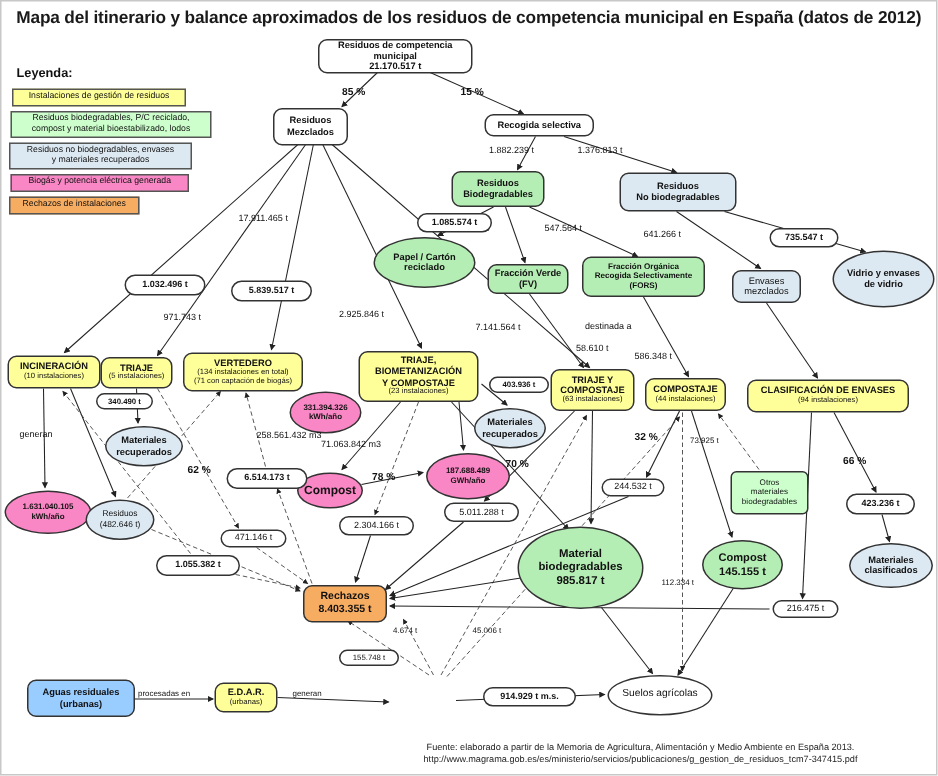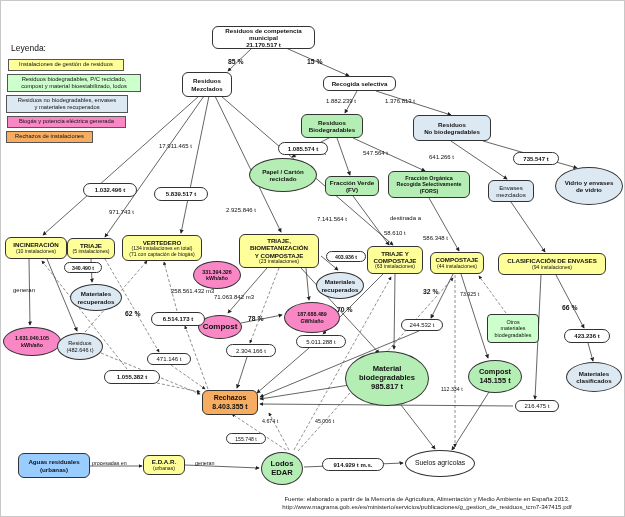--- a/index.html
+++ b/index.html
@@ -18,31 +18,32 @@
   .orange{background:#f6ac61}
   .blue{background:#99ccff}
   .norm{font-weight:normal}
   .pill{position:absolute;border:1px solid #333;border-radius:8px;background:#fff;font-size:6px;font-weight:bold;text-align:center;white-space:nowrap;z-index:3;display:flex;align-items:center;justify-content:center;color:#111}
   .pill.n{font-weight:normal}
   .pill.sm{font-size:5.2px}
   .lbl{position:absolute;font-size:6px;white-space:nowrap;z-index:2;color:#111}
   .pct{font-weight:bold;font-size:6.8px}
   .small{font-size:5.3px}
   .leg{position:absolute;border:1px solid #555;font-size:5.8px;text-align:center;display:flex;flex-direction:column;justify-content:center;line-height:1.25;z-index:2;color:#111}
-  .leghead{position:absolute;font-weight:normal;font-size:8.5px;z-index:2;color:#111}
+  .leghead{position:absolute;font-weight:bold;font-size:8.5px;z-index:2;color:#111}
   .footer{position:absolute;font-size:6.1px;color:#222;text-align:center;line-height:1.35;z-index:2}
   #edges{position:absolute;left:0;top:0;z-index:1}
   #edges line.s{stroke:#222;stroke-width:.7}
   #edges line.d{stroke:#444;stroke-width:.6;stroke-dasharray:3,2}
 </style>
 </head>
 <body>
 
 <div id="canvas">
 
+  <div class="title">Mapa del itinerario y balance aproximados de los residuos de competencia municipal en España (datos de 2012)</div>
 
   <svg id="edges" width="625" height="517">
     <defs>
       <marker id="ah" markerWidth="7" markerHeight="7" refX="5" refY="3" orient="auto">
         <path d="M0,0L6,3L0,6z" fill="#222"></path>
       </marker>
     </defs>
     <line class="s" x1="251" y1="47" x2="227" y2="70" marker-end="url(#ah)"></line>
     <line class="s" x1="285" y1="47" x2="348" y2="75" marker-end="url(#ah)"></line>
     <line class="s" x1="356" y1="90" x2="344" y2="112" marker-end="url(#ah)"></line>
@@ -238,24 +239,20 @@
       <b>145.155 t</b>
     </div>
   <div class="node lb ell norm" style="left:565px;top:361px;width:56px;height:30px">
       <b>Materiales</b>
       <b>clasificados</b>
     </div>
   <div class="node orange" style="left:201px;top:389px;width:56px;height:25px;font-size:7px">
       <b>Rechazos</b>
       <b>8.403.355 t</b>
     </div>
-  <div class="node green ell" style="left:260px;top:451px;width:42px;height:33px;font-size:7.6px">
-      <b>Lodos</b>
-      <b>EDAR</b>
-    </div>
   <div class="node ell norm" style="left:404px;top:449px;width:70px;height:27px;font-size:6.8px">
       <span>Suelos agrícolas</span>
     </div>
   <div class="node blue" style="left:17px;top:452px;width:72px;height:25px">
       <b>Aguas residuales</b>
       <b>(urbanas)</b>
     </div>
   <div class="node yellow" style="left:142px;top:454px;width:42px;height:20px">
       <b>E.D.A.R.</b>
       <i>(urbanas)</i>

